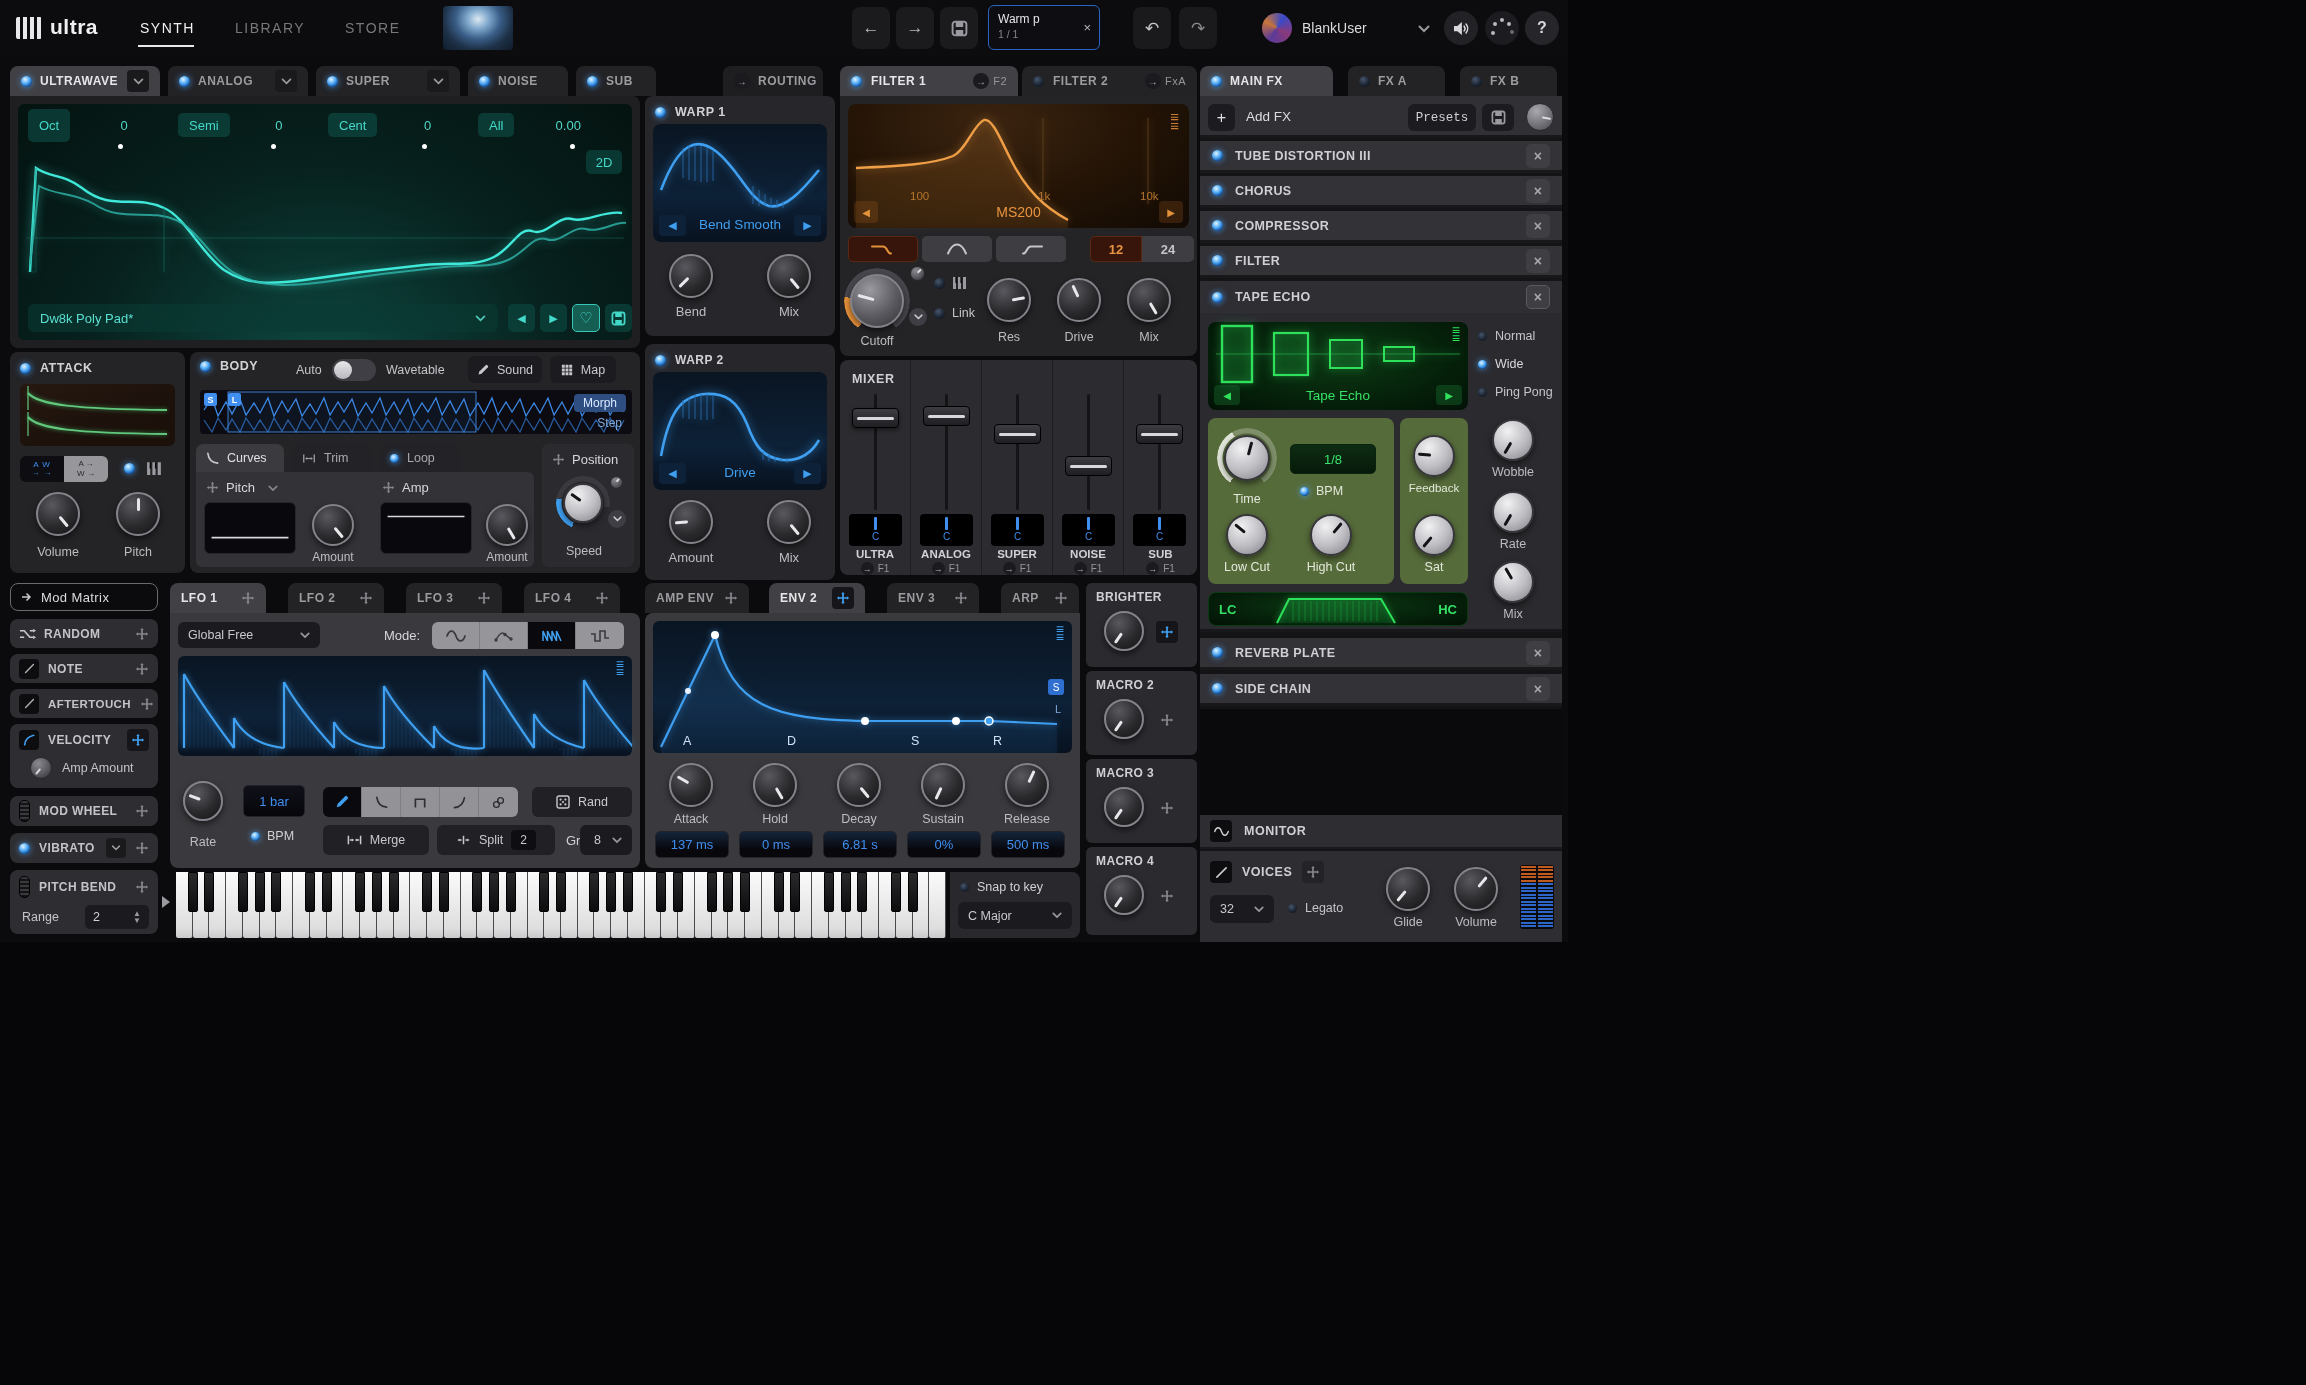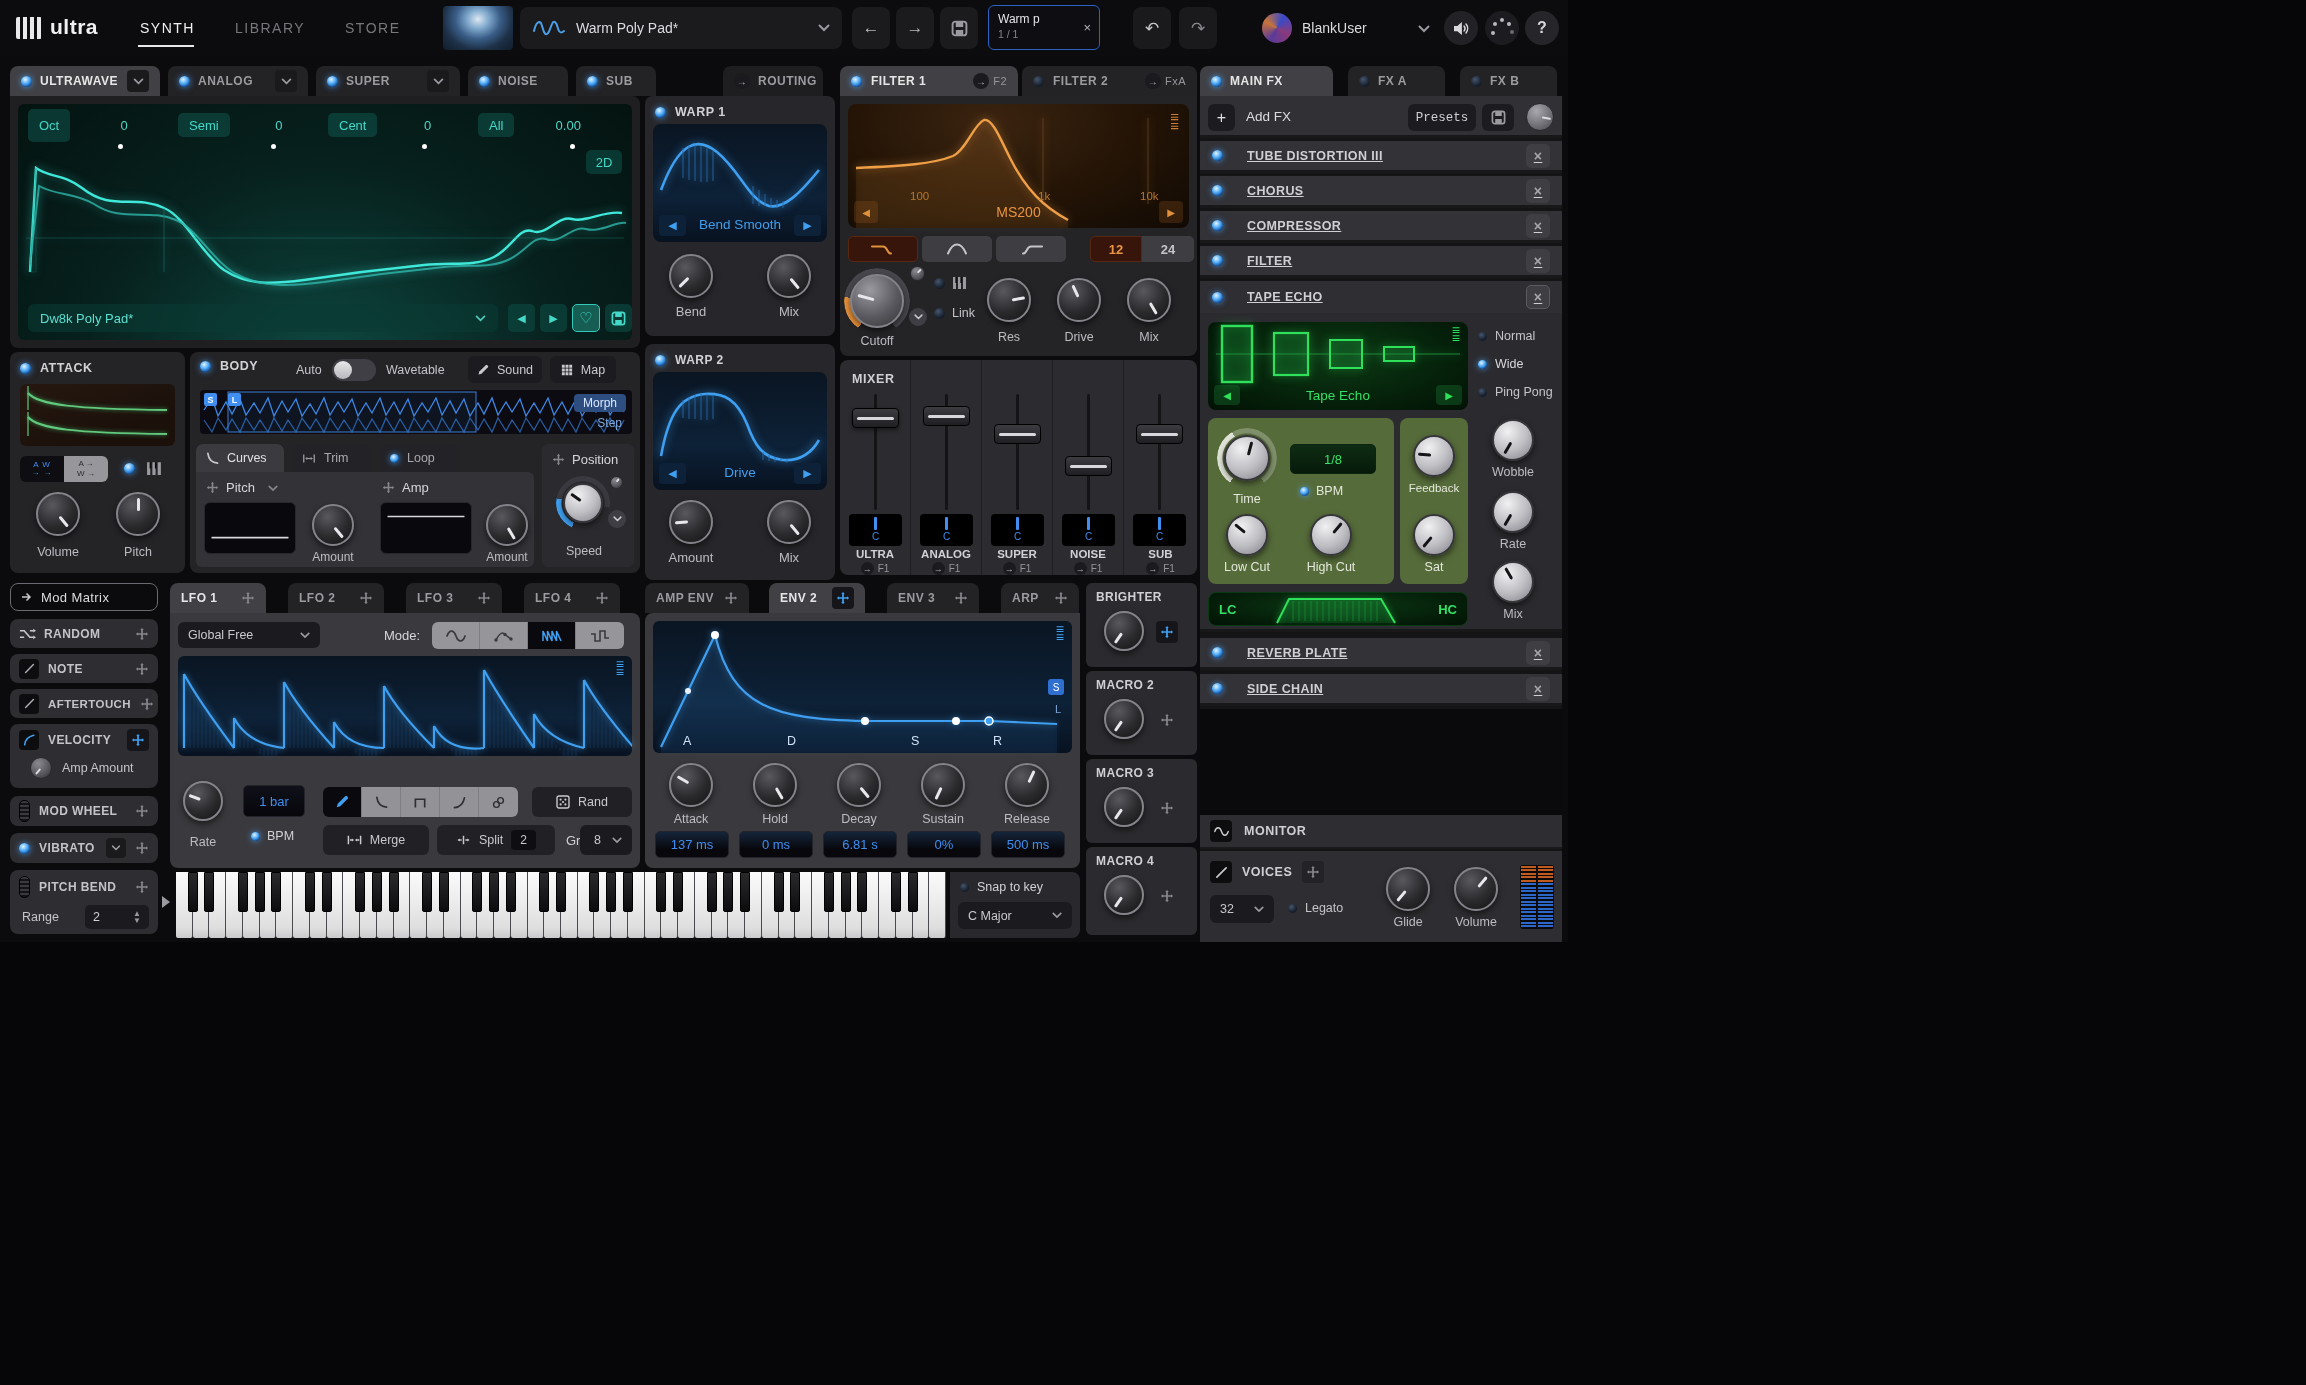--- a/index.html
+++ b/index.html
@@ -18,21 +18,21 @@
   .knob.dark{background:radial-gradient(circle at 36% 28%,#58585e,#2a2a2d 55%,#131315);border:2px solid #83838a;box-shadow:0 3px 6px rgba(0,0,0,.55);}
   .knob.silver{background:radial-gradient(circle at 36% 28%,#f1f1f3,#bebec3 52%,#808087);border:2px solid #35353a;box-shadow:0 3px 6px rgba(0,0,0,.5);}
   .knob.mini{background:radial-gradient(circle at 36% 28%,#8a8a90,#55555b 60%,#2e2e33);border:1px solid #2a2a2e;}
   .ptr{position:absolute;inset:0;transform:rotate(var(--a,0deg));}
   .ptr::before{content:"";position:absolute;left:calc(50% - 1.5px);top:9%;width:3px;height:34%;background:#e8e8ec;border-radius:2px;}
   .knob.silver .ptr::before{background:#141417;}
   .knob.mini .ptr::before{background:#dcdce0;width:2px;}
   .klabel{position:absolute;font-size:12.5px;color:#bcbcc1;transform:translateX(-50%);white-space:nowrap;}
   .vbox{position:absolute;background:linear-gradient(#101019,#06060b);border:1px solid #23232b;border-radius:5px;color:#3f8ef0;font-size:13px;display:flex;align-items:center;justify-content:center;}
   .xbtn{width:24px;height:24px;border-radius:5px;background:#3e3e43;color:#a6a6ab;display:flex;align-items:center;justify-content:center;font-size:14px;flex:none;}
-  .fxrow{position:absolute;left:1200px;width:362px;height:32px;background:#323237;display:flex;align-items:center;gap:24px;padding:8px 12px;font-size:12.5px;font-weight:bold;letter-spacing:.4px;color:#cfcfd4;border-bottom:3px solid #18181b;text-decoration:underline;}
+  .fxrow{position:absolute;left:1200px;width:362px;height:32px;background:#323237;display:flex;align-items:center;gap:12px;padding:8px 12px;font-size:12.5px;font-weight:bold;letter-spacing:.4px;color:#cfcfd4;border-bottom:3px solid #18181b;}
   .mvi{color:#85858b;flex:none;}
   .ddown{background:#1b1b1f;border-radius:6px;display:flex;align-items:center;justify-content:space-between;padding:0 10px;font-size:12.5px;color:#c9c9cd;}
   .disp-teal{background:radial-gradient(ellipse at 50% 115%,#0e4theme 0,#07211e 55%,#041310 100%);background:radial-gradient(ellipse at 50% 115%,#0e4a42 0%,#07211e 55%,#041310 100%);border-radius:6px;}
   .disp-blue{background:linear-gradient(180deg,#0a1522,#0d2137 62%,#081220);border-radius:8px;}
   .disp-amber{background:radial-gradient(ellipse at 42% 15%,#3b2410 0%,#241406 52%,#110a04 100%);border-radius:8px;}
   .disp-green{background:radial-gradient(ellipse at 50% 40%,#0c3a14 0%,#05200a 62%,#021205 100%);border-radius:8px;}
   .navarr{color:#3f9ff0;font-size:11px;display:flex;align-items:center;justify-content:center;background:#0d2238;border-radius:4px;}
   .tealbtn{background:rgba(13,72,64,.65);color:#43d8c8;border-radius:5px;display:flex;align-items:center;justify-content:center;}
   .routechip{display:flex;align-items:center;gap:4px;font-size:11px;color:#95959b;font-weight:normal;}
   .routechip .cir{width:16px;height:16px;border-radius:50%;background:#1b1b1f;display:flex;align-items:center;justify-content:center;font-size:10px;color:#b0b0b5;}
@@ -161,29 +161,20 @@
 <div id="app">
 
   <div class="abs" style="left:0;top:0;width:1568px;height:56px;background:#0c0c0e;">
     <span class="abs" style="left:16px;top:17px;width:26px;height:22px;background:repeating-linear-gradient(90deg,#e8e8ea 0 4px,transparent 4px 7px);border-radius:2px;"></span>
     <span class="abs" style="left:50px;top:15px;font-size:21px;font-weight:bold;color:#f0f0f2;letter-spacing:.5px;">ultra</span>
     <span class="abs" style="left:140px;top:20px;font-size:14px;letter-spacing:1.5px;color:#f0f0f2;">SYNTH</span>
     <span class="abs" style="left:138px;top:45px;width:56px;height:2px;background:#e8e8ea;"></span>
     <span class="abs" style="left:235px;top:20px;font-size:14px;letter-spacing:1.5px;color:#77777c;">LIBRARY</span>
     <span class="abs" style="left:345px;top:20px;font-size:14px;letter-spacing:1.5px;color:#77777c;">STORE</span>
     <span class="abs" style="left:443px;top:6px;width:70px;height:44px;border-radius:4px;background:radial-gradient(ellipse at 50% 30%,#dce8f2 0%,#7fa8cc 22%,#3a5e88 45%,#1d3046 70%,#101c2c 100%);"></span>
-    <div class="abs flex" style="left:520px;top:7px;width:322px;height:42px;background:#1b1b1e;border-radius:8px;padding:0 12px;gap:10px;">
-      <svg class="ic" width="34" height="18" style="color:#4a9fe8;">
-          <use href="#ic-squig"></use>
-        </svg>
-      <span style="font-size:14px;color:#dcdce0;flex:1;">Warm Poly Pad*</span>
-      <svg class="ic" width="12" height="8" style="color:#9a9aa0;">
-          <use href="#ic-chev"></use>
-        </svg>
-    </div>
     <div class="abs flex" style="left:852px;top:7px;width:38px;height:42px;background:#1b1b1e;border-radius:8px;justify-content:center;color:#b8b8bd;font-size:17px;">←</div>
     <div class="abs flex" style="left:896px;top:7px;width:38px;height:42px;background:#1b1b1e;border-radius:8px;justify-content:center;color:#b8b8bd;font-size:17px;">→</div>
     <div class="abs flex" style="left:940px;top:7px;width:38px;height:42px;background:#1b1b1e;border-radius:8px;justify-content:center;color:#9a9aa0;">
       <svg class="ic" width="17" height="17">
           <use href="#ic-save"></use>
         </svg>
     </div>
     <div class="abs" style="left:988px;top:5px;width:112px;height:45px;background:#0d0d12;border:1.5px solid #2a63c4;border-radius:6px;padding:6px 9px;">
       <div style="font-size:12px;color:#e4e4e8;">Warm p</div>
       <div style="font-size:10.5px;color:#85858b;margin-top:2px;">1 / 1</div>

